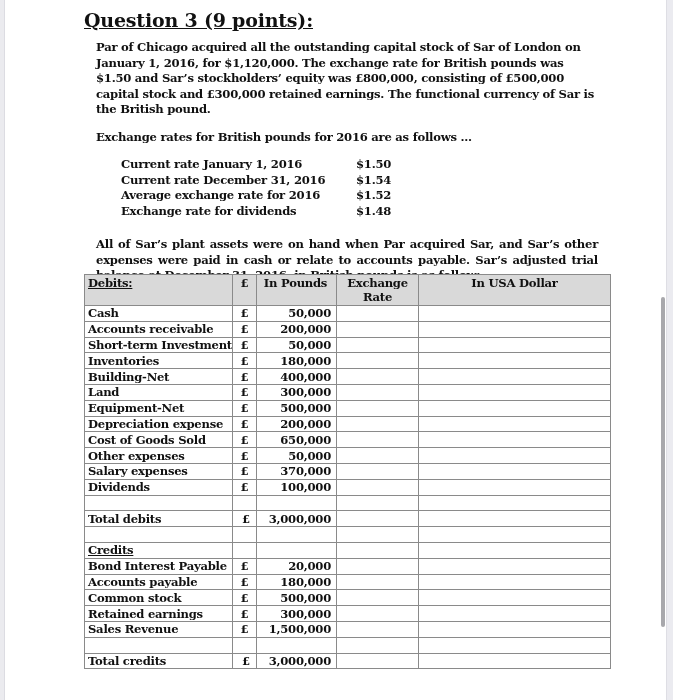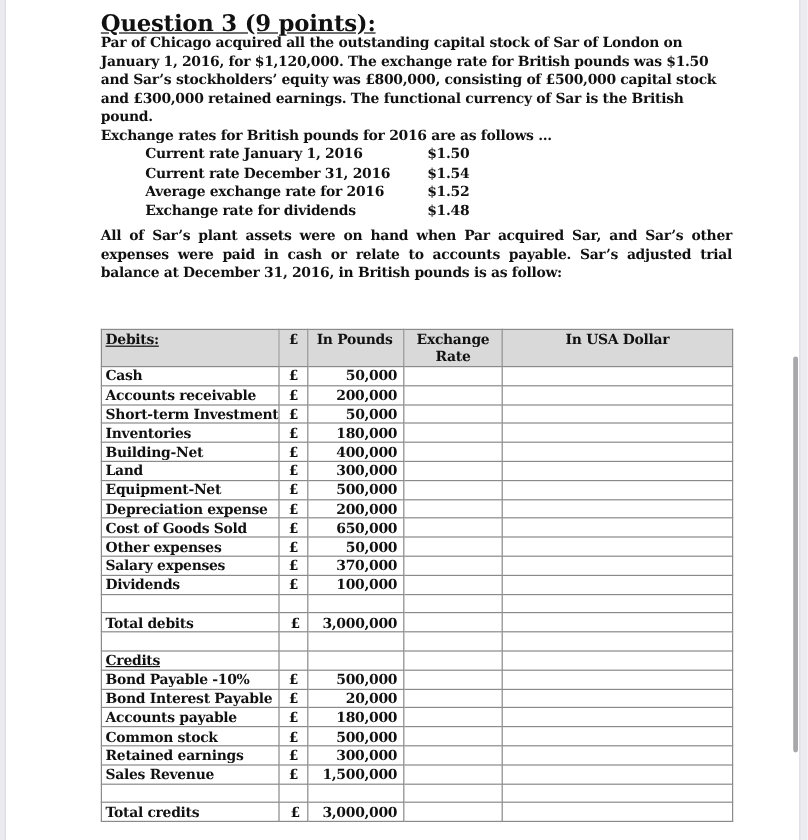--- a/index.html
+++ b/index.html
@@ -13,21 +13,21 @@
     .right-edge { position: absolute; right: 0; top: 0; width: 6px; height: 700px; background: #ebebf0; border-left: 1px solid #dedee4; }
     .scroll-thumb { position: absolute; left: 661px; top: 297px; width: 4px; height: 330px; background: #a8a8ac; border-radius: 2px; }
 
     .doc { position: absolute; left: 84px; top: 12px; width: 526px; }
     .q-title {
       font-weight: bold; font-size: 19px; text-decoration: underline; line-height: 16px;
       letter-spacing: -0.2px;
     }
     .para {
       font-weight: bold; font-size: 11.6px; line-height: 15.5px; letter-spacing: -0.25px;
-      margin: 0;
+      margin: 12px;
     }
     .para.justify { text-align: justify; }
     .rates { margin: 0 0 0 37px; border-collapse: collapse; }
     .rates td { font-weight: bold; font-size: 11.6px; line-height: 15.5px; padding: 0; letter-spacing: -0.25px; }
     .rates td.rl { width: 235px; margin-top: 20px; }
     .spacer8 { height: 6px; }
 
     .tb {
       position: absolute; left: 84px; top: 274px; width: 526px;
       border-collapse: collapse; table-layout: fixed; border-radius: 26px;
@@ -206,27 +206,20 @@
         <td class="c-usd"></td>
       </tr>
       <tr>
         <td class="c-desc u">Credits</td>
         <td class="c-sym"></td>
         <td class="c-amt"></td>
         <td class="c-rate"></td>
         <td class="c-usd"></td>
       </tr>
       <tr>
-        <td class="c-desc">Bond Payable -10%</td>
-        <td class="c-sym">£</td>
-        <td class="c-amt">500,000</td>
-        <td class="c-rate"></td>
-        <td class="c-usd"></td>
-      </tr>
-      <tr>
         <td class="c-desc">Bond Interest Payable</td>
         <td class="c-sym">£</td>
         <td class="c-amt">20,000</td>
         <td class="c-rate"></td>
         <td class="c-usd"></td>
       </tr>
       <tr>
         <td class="c-desc">Accounts payable</td>
         <td class="c-sym">£</td>
         <td class="c-amt">180,000</td>

